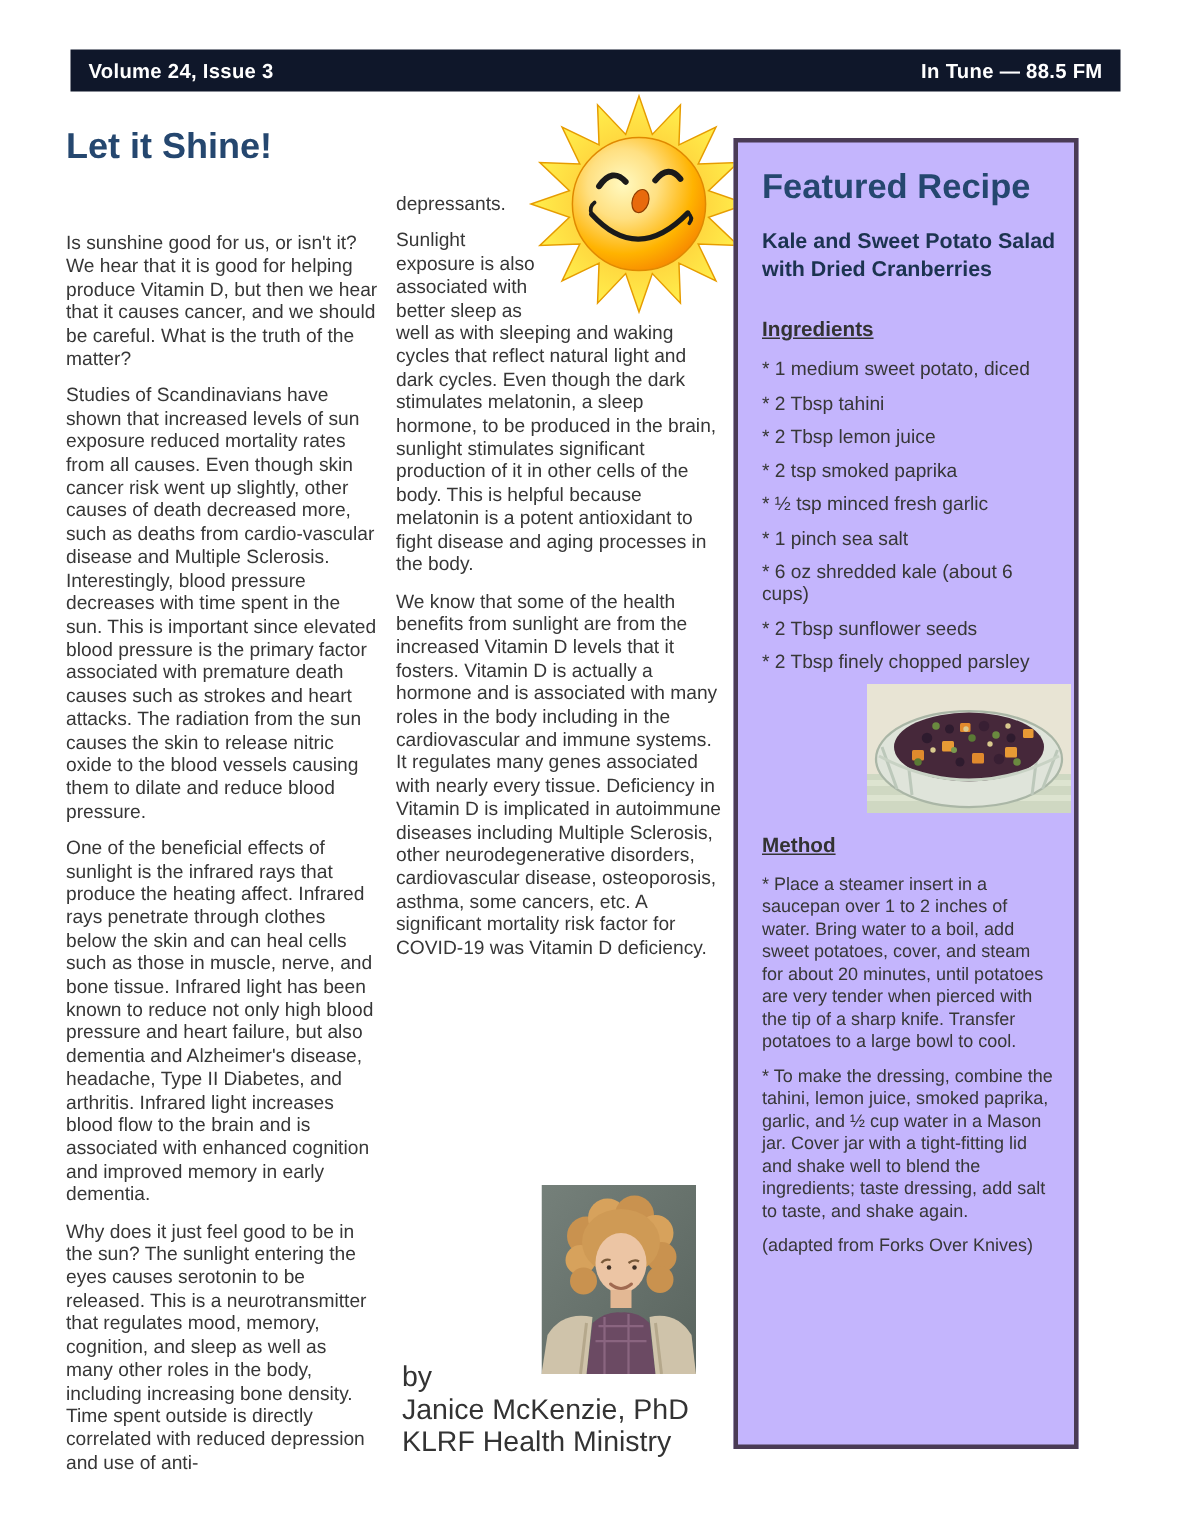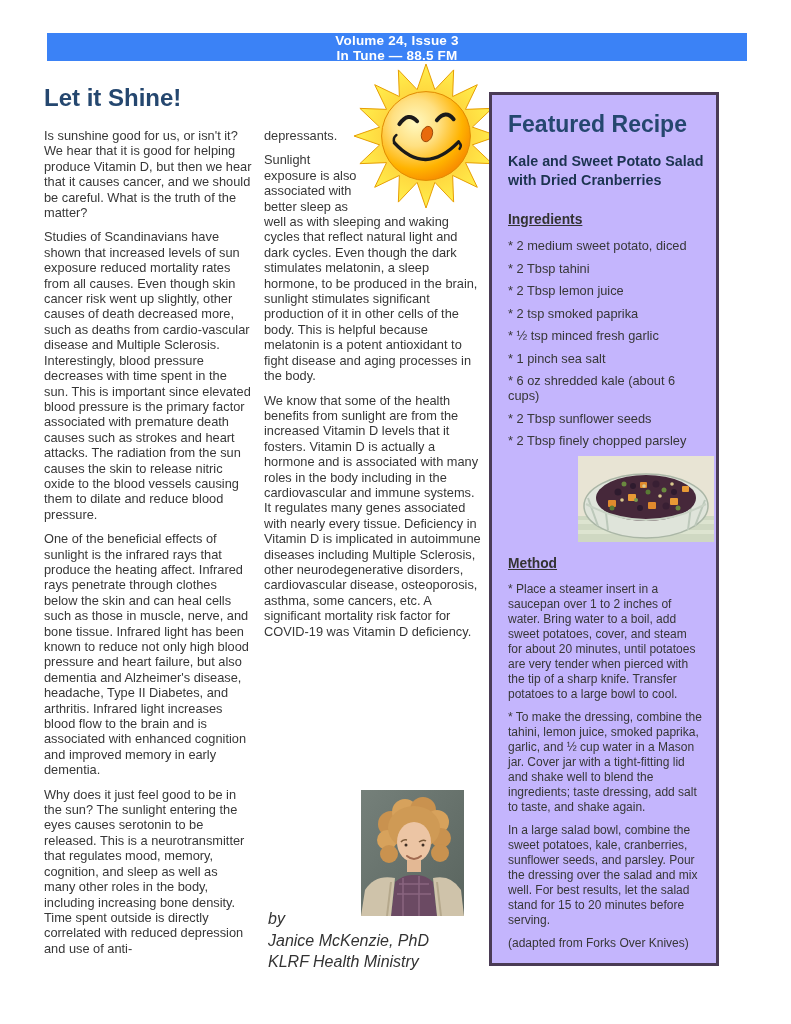--- a/index.html
+++ b/index.html
@@ -2,30 +2,30 @@
 <html><head>
 <meta charset="utf-8">
 <style>
   html,body{margin:0;padding:0;background:#ffffff;}
   .page{
     position:relative;width:791px;height:1024px;background:#ffffff;overflow:hidden;
     font-family:"Liberation Sans", sans-serif;color:#373737;
   }
   .topbar{
     position:absolute;left:47px;top:33px;width:700px;height:28px;
-    background:#3b82f6;color:#ffffff;display:flex;justify-content:space-between;
+    background:#0f172a;color:#ffffff;display:flex;justify-content:space-between;
     align-items:center;padding:0 12px;box-sizing:border-box;
-    font-size:13.5px;font-weight:bold;letter-spacing:0.2px;flex-direction:column;
+    font-size:13.5px;font-weight:bold;letter-spacing:0.2px;
   }
   .article-title{
     position:absolute;left:44px;top:84px;margin:0;
     font-size:24px;font-weight:bold;color:#25476f;
   }
   .col{position:absolute;top:128px;}
-  .col1{left:44px;width:208px;}
+  .col1{left:44px;width:208px;margin-top:26px;}
   .col2{left:264px;width:219px;}
   .col p{margin:0 0 9px 0;font-size:12.8px;line-height:15.4px;color:#373737;}
   .sun-spacer{float:right;width:122px;height:74px;}
   .sun{position:absolute;left:352px;top:62px;width:148px;height:148px;}
   .recipe-box{
     position:absolute;left:489px;top:92px;width:230px;height:874px;
     border:3px solid #4a3b55;box-sizing:border-box;
     padding:14px 14px 0 16px;background:#c4b5fd;
   }
   .recipe-title{margin:2px 0 14px 0;font-size:23px;font-weight:bold;color:#25476f;}
@@ -33,21 +33,21 @@
   .section-heading{font-size:13.8px;font-weight:bold;color:#333333;text-decoration:underline;margin:0 0 11px 0;}
   .ingredients{list-style:none;margin:0 0 6px 0;padding:0;}
   .ingredients li{font-size:12.8px;line-height:15px;margin-bottom:7.5px;color:#373737;}
   .salad-photo{display:block;margin:2px 0 12px 70px;}
   .method p{margin:0 0 8px 0;font-size:12px;line-height:15px;color:#373737;}
   .method-block{margin-top:14px;}
   .credit{margin-top:12px;}
   .author-photo{position:absolute;left:361px;top:790px;width:103px;height:126px;}
   .byline{
     position:absolute;left:268px;top:908px;
-    font-size:16px;font-style:italic;line-height:21.5px;color:#333333;
+    font-size:19px;line-height:21.5px;color:#333333;
   }
 </style>
 </head>
 <body>
 
 <div class="page">
 
   <header class="topbar">
     <span>Volume 24, Issue 3</span>
     <span>In Tune — 88.5 FM</span>
@@ -94,21 +94,21 @@
       <path d="M108,81 q4,3 1,7" fill="none" stroke="#1a1a1a" stroke-width="2.5" stroke-linecap="round"></path>
     </svg>
   </div>
 
   <aside class="recipe-box">
     <h2 class="recipe-title">Featured Recipe</h2>
     <div class="dish-name">Kale and Sweet Potato Salad with Dried Cranberries</div>
 
     <div class="section-heading">Ingredients</div>
     <ul class="ingredients">
-      <li>* 2 medium sweet potato, diced</li>
+      <li>* 1 medium sweet potato, diced</li>
       <li>* 2 Tbsp tahini</li>
       <li>* 2 Tbsp lemon juice</li>
       <li>* 2 tsp smoked paprika</li>
       <li>* ½ tsp minced fresh garlic</li>
       <li>* 1 pinch sea salt</li>
       <li>* 6 oz shredded kale (about 6 cups)</li>
       <li>* 2 Tbsp sunflower seeds</li>
       <li>* 2 Tbsp finely chopped parsley</li>
     </ul>
 
@@ -143,21 +143,20 @@
       <circle cx="66" cy="30" r="1.8" fill="#d9c98e"></circle>
         <circle cx="94" cy="28" r="1.8" fill="#d9c98e"></circle>
       <path d="M8,48 Q68,80 128,48" fill="none" stroke="#c8d2c4" stroke-width="2"></path>
     </svg>
 
     <div class="method-block">
       <div class="section-heading">Method</div>
       <div class="method">
         <p>* Place a steamer insert in a saucepan over 1 to 2 inches of water. Bring water to a boil, add sweet potatoes, cover, and steam for about 20 minutes, until potatoes are very tender when pierced with the tip of a sharp knife. Transfer potatoes to a large bowl to cool.</p>
         <p>* To make the dressing, combine the tahini, lemon juice, smoked paprika, garlic, and ½ cup water in a Mason jar. Cover jar with a tight-fitting lid and shake well to blend the ingredients; taste dressing, add salt to taste, and shake again.</p>
-        <p>In a large salad bowl, combine the sweet potatoes, kale, cranberries, sunflower seeds, and parsley. Pour the dressing over the salad and mix well. For best results, let the salad stand for 15 to 20 minutes before serving.</p>
         <p class="credit">(adapted from Forks Over Knives)</p>
       </div>
     </div>
   </aside>
 
   <div class="author-photo">
     <svg width="103" height="126" viewBox="0 0 103 126" aria-hidden="true">
       <defs>
         <linearGradient id="bgGrad" x1="0" y1="0" x2="1" y2="1">
           <stop offset="0%" stop-color="#75807a"></stop>

